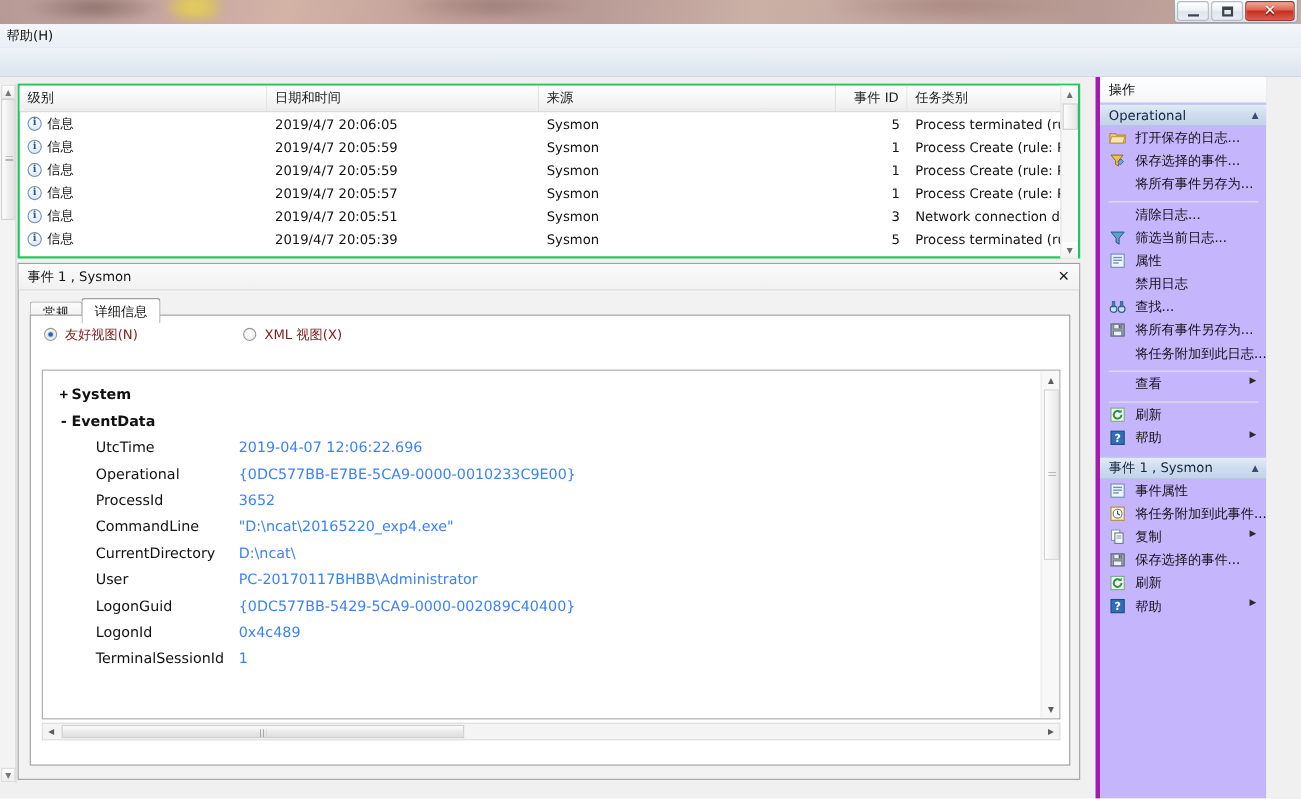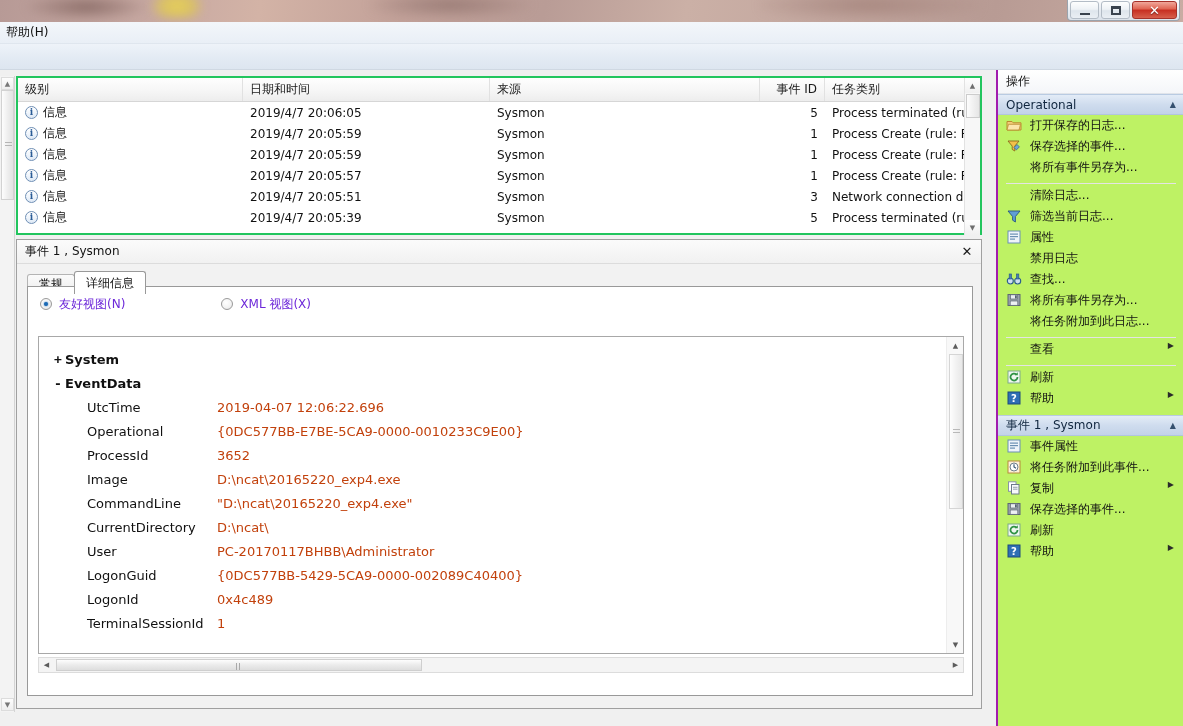--- a/index.html
+++ b/index.html
@@ -196,21 +196,21 @@
   }
   .tab.active {
     height: 23px; background: #ffffff; border-color: #999999;
     z-index: 2; font-size: 12px;
   }
   .tabpanel {
     position: absolute; left: 10px; top: 46px; width: 946px; height: 410px;
     background: #ffffff; border: 1px solid #999999;
   }
   .radio-row { display: flex; align-items: center; height: 34px; padding-left: 12px; }
-  .radio { display: flex; align-items: center; margin-right: 96px; font-size: 12px; color: #6d28d9; }
+  .radio { display: flex; align-items: center; margin-right: 96px; font-size: 12px; color: #7f1d1d; }
   .rdot {
     width: 12px; height: 12px; border-radius: 50%; margin-right: 7px; flex: none;
     background: radial-gradient(circle at 40% 35%, #ffffff 0%, #f2f2f2 60%, #dcdcdc 100%);
     border: 1px solid #9a9a9a; position: relative;
   }
   .rdot.on::after {
     content: ""; position: absolute; left: 3px; top: 3px;
     width: 4px; height: 4px; border-radius: 50%;
     background: #1c6ab5; box-shadow: 0 0 2px #1c6ab5;
   }
@@ -222,21 +222,21 @@
   }
   .viewer-inner { position: absolute; left: 0; top: 0; right: 17px; bottom: 0; padding: 10px 0 0 12px; }
   .node { display: flex; align-items: center; height: 24px; font-size: 13px; }
   .node .pm {
     width: 14px; text-align: center; font-weight: bold; color: #111;
     font-family: "DejaVu Sans Mono", monospace; font-size: 13px; flex: none;
   }
   .node .nname { font-weight: bold; color: #111; }
   .drow { display: flex; align-items: center; height: 24px; font-size: 13px; padding-left: 36px; }
   .dkey { font-weight: normal; color: #111; min-width: 130px; flex: none; }
-  .dval { color: #c2410c; }
+  .dval { color: #3b82f6; }
   .viewer-vscroll {
     position: absolute; right: 0; top: 0; width: 17px; height: 100%;
     background: #f8f8f8; border-left: 1px solid #ededed;
   }
   .vv-arrow {
     position: absolute; left: 1px; width: 15px; height: 15px;
     display: flex; align-items: center; justify-content: center;
     font-size: 7px; color: #5c5c5c;
   }
   .vv-arrow.up { top: 1px; } .vv-arrow.down { bottom: 1px; }
@@ -266,22 +266,22 @@
     background: linear-gradient(180deg,#fdfdfd,#ebebeb 50%,#dedede);
     border: 1px solid #cfcfcf;
   }
   .hs-thumb::after {
     content:""; position:absolute; top:3px; left:50%; margin-left:-3px; width:6px; height:7px;
     background: repeating-linear-gradient(90deg,#a9a9a9 0 1px, transparent 1px 3px);
   }
 
   
   .actions {
-    position: absolute; left: 996px; top: 0px; width: 187px; height: 656px;
-    background: #bef264; border-left: 2px solid #a21caf;
+    position: absolute; left: 996px; top: 0px; width: 155px; height: 656px;
+    background: #c4b5fd; border-left: 4px solid #a21caf;
   }
   .actions-title {
     height: 24px; display: flex; align-items: center; padding-left: 8px;
     font-size: 12px; color: #111; font-weight: normal;
     background: linear-gradient(180deg,#ffffff,#f4f6f9);
     border-bottom: 1px solid #e0e4ea;
   }
   .group-head {
     height: 21px; display: flex; align-items: center; padding: 0 7px 0 8px;
     font-size: 12px; color: #10263f;
@@ -457,24 +457,20 @@
               </div>
               <div class="drow">
                 <span class="dkey">Operational</span>
                 <span class="dval">{0DC577BB-E7BE-5CA9-0000-0010233C9E00}</span>
               </div>
               <div class="drow">
                 <span class="dkey">ProcessId</span>
                 <span class="dval">3652</span>
               </div>
               <div class="drow">
-                <span class="dkey">Image</span>
-                <span class="dval">D:\ncat\20165220_exp4.exe</span>
-              </div>
-              <div class="drow">
                 <span class="dkey">CommandLine</span>
                 <span class="dval">"D:\ncat\20165220_exp4.exe"</span>
               </div>
               <div class="drow">
                 <span class="dkey">CurrentDirectory</span>
                 <span class="dval">D:\ncat\</span>
               </div>
               <div class="drow">
                 <span class="dkey">User</span>
                 <span class="dval">PC-20170117BHBB\Administrator</span>

